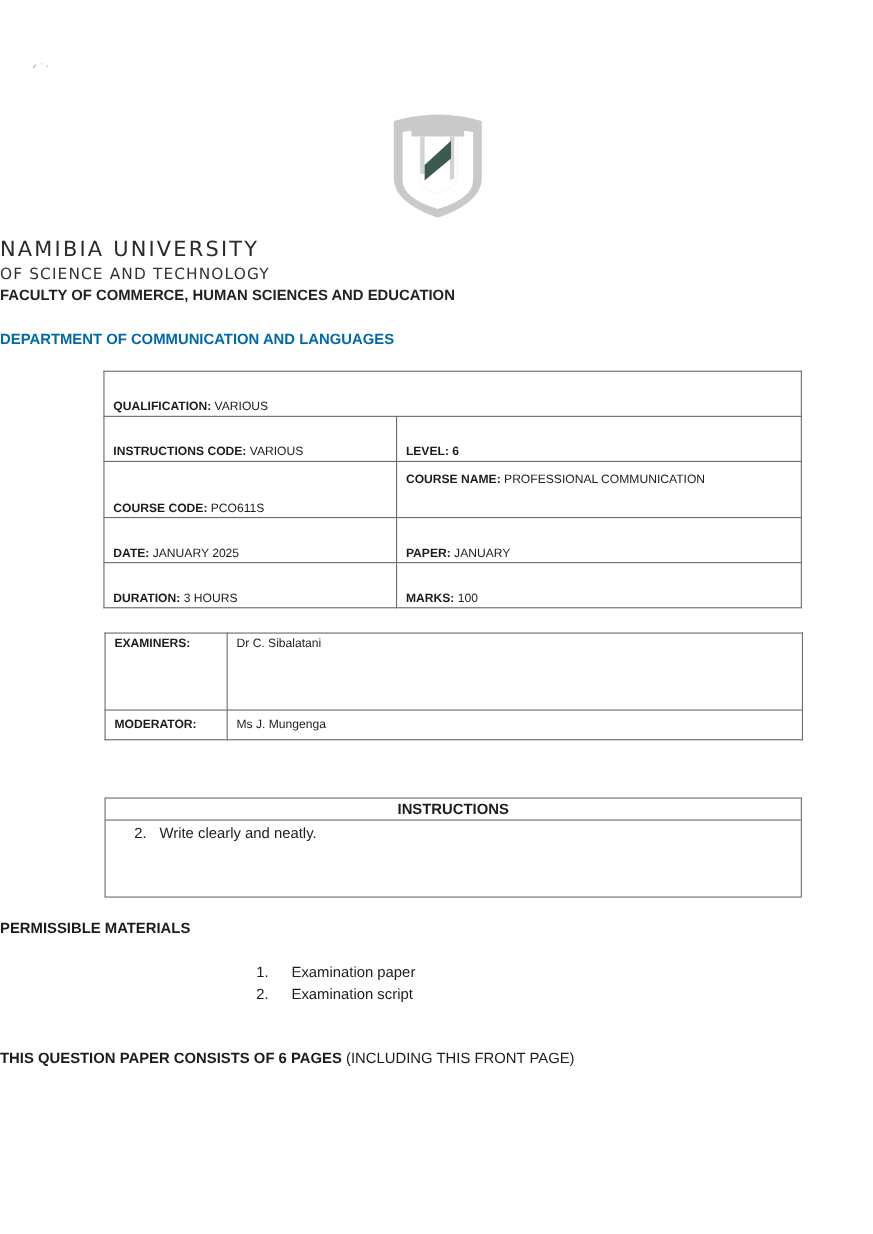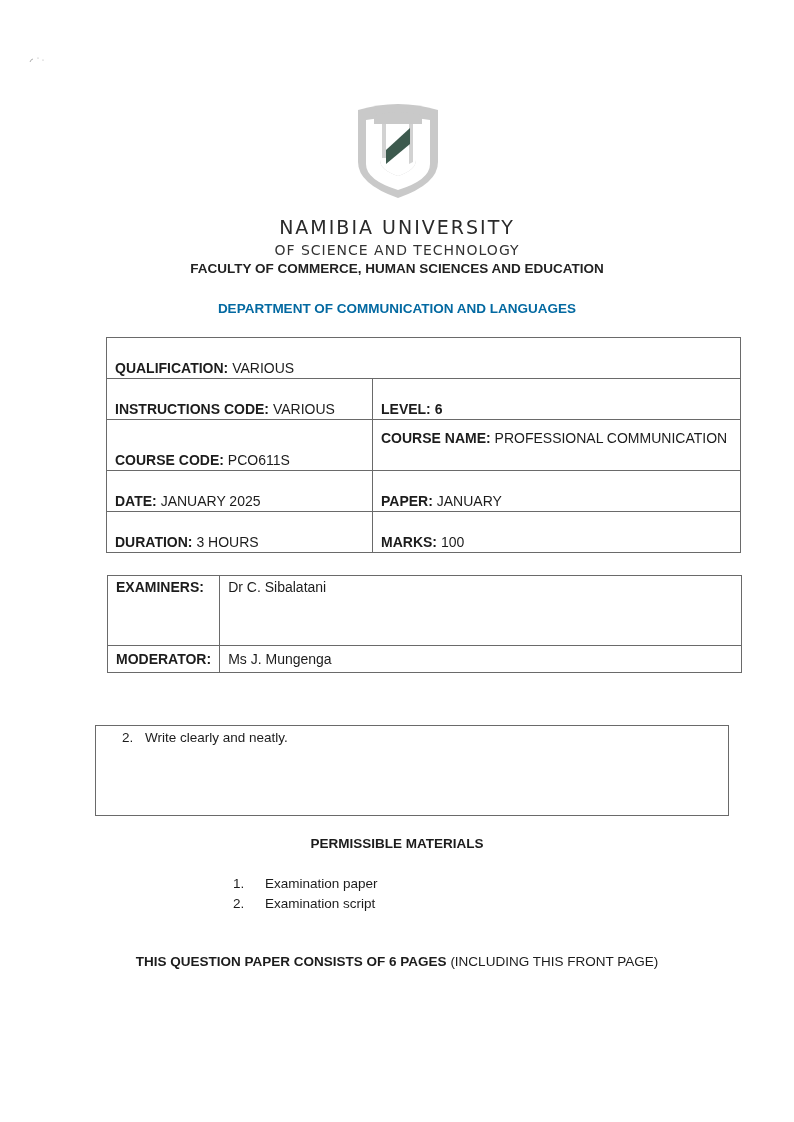--- a/index.html
+++ b/index.html
@@ -1,29 +1,29 @@
 <!DOCTYPE html>
 <html><head>
 <meta charset="utf-8">
 <style>
   html, body { margin: 0; padding: 0; background: #ffffff; }
   body { width: 794px; height: 1122px; position: relative; overflow: hidden;
          font-family: "Liberation Sans", sans-serif; color: #1c1c1c; }
   .abs { position: absolute; }
-  .center { left: 0; width: 794px; text-align: center; }
+  .center { left: 0; width: 794px; text-align: left; }
 
   
   .logo { left: 352px; top: 100px; width: 92px; height: 100px; }
 
   .uni-name { top: 216px; font-family: "DejaVu Sans", sans-serif; font-size: 19px; letter-spacing: 2px; color: #2a2a2a; }
   .uni-sub { top: 242px; font-family: "DejaVu Sans", sans-serif; font-size: 14px; letter-spacing: 1px; color: #333; }
   .faculty { top: 261px; font-size: 13.5px; font-weight: bold; color: #222; }
   .dept { top: 301px; font-size: 13.5px; font-weight: bold; color: #0369a1; }
 
-  table { border-collapse: collapse; font-size: 14px; margin-left: 12px; }
+  table { border-collapse: collapse; font-size: 11px; }
   td { border: 1px solid #6a6a6a; padding: 0 8px; vertical-align: bottom; }
   .b { font-weight: bold; }
 
   .info-table { left: 94px; top: 337px; width: 635px; }
   .info-table td { height: 38px; padding-bottom: 2px; }
   .info-table tr:first-child td { height: 38px; }
   .info-table td.left { width: 249px; }
 
   .exam-table { left: 95px; top: 575px; width: 635px; }
   .exam-table td { vertical-align: top; padding-top: 3px; }
@@ -130,20 +130,21 @@
     <td>Dr C. Sibalatani</td>
   </tr>
   <tr class="moderator">
     <td class="lbl b">MODERATOR:</td>
     <td>Ms J. Mungenga</td>
   </tr>
 </tbody>
   </table>
 
 <div class="abs instr-box">
+  <div class="instr-hdr">INSTRUCTIONS</div>
   <ul class="instr-list">
     <li><span class="num">2.</span><span>Write clearly and neatly.</span></li>
   </ul>
 </div>
 
 <div class="abs center perm-hdr">PERMISSIBLE MATERIALS</div>
 <div class="abs perm-list">
   <div><span class="num">1.</span><span>Examination paper</span></div>
   <div><span class="num">2.</span><span>Examination script</span></div>
 </div>

